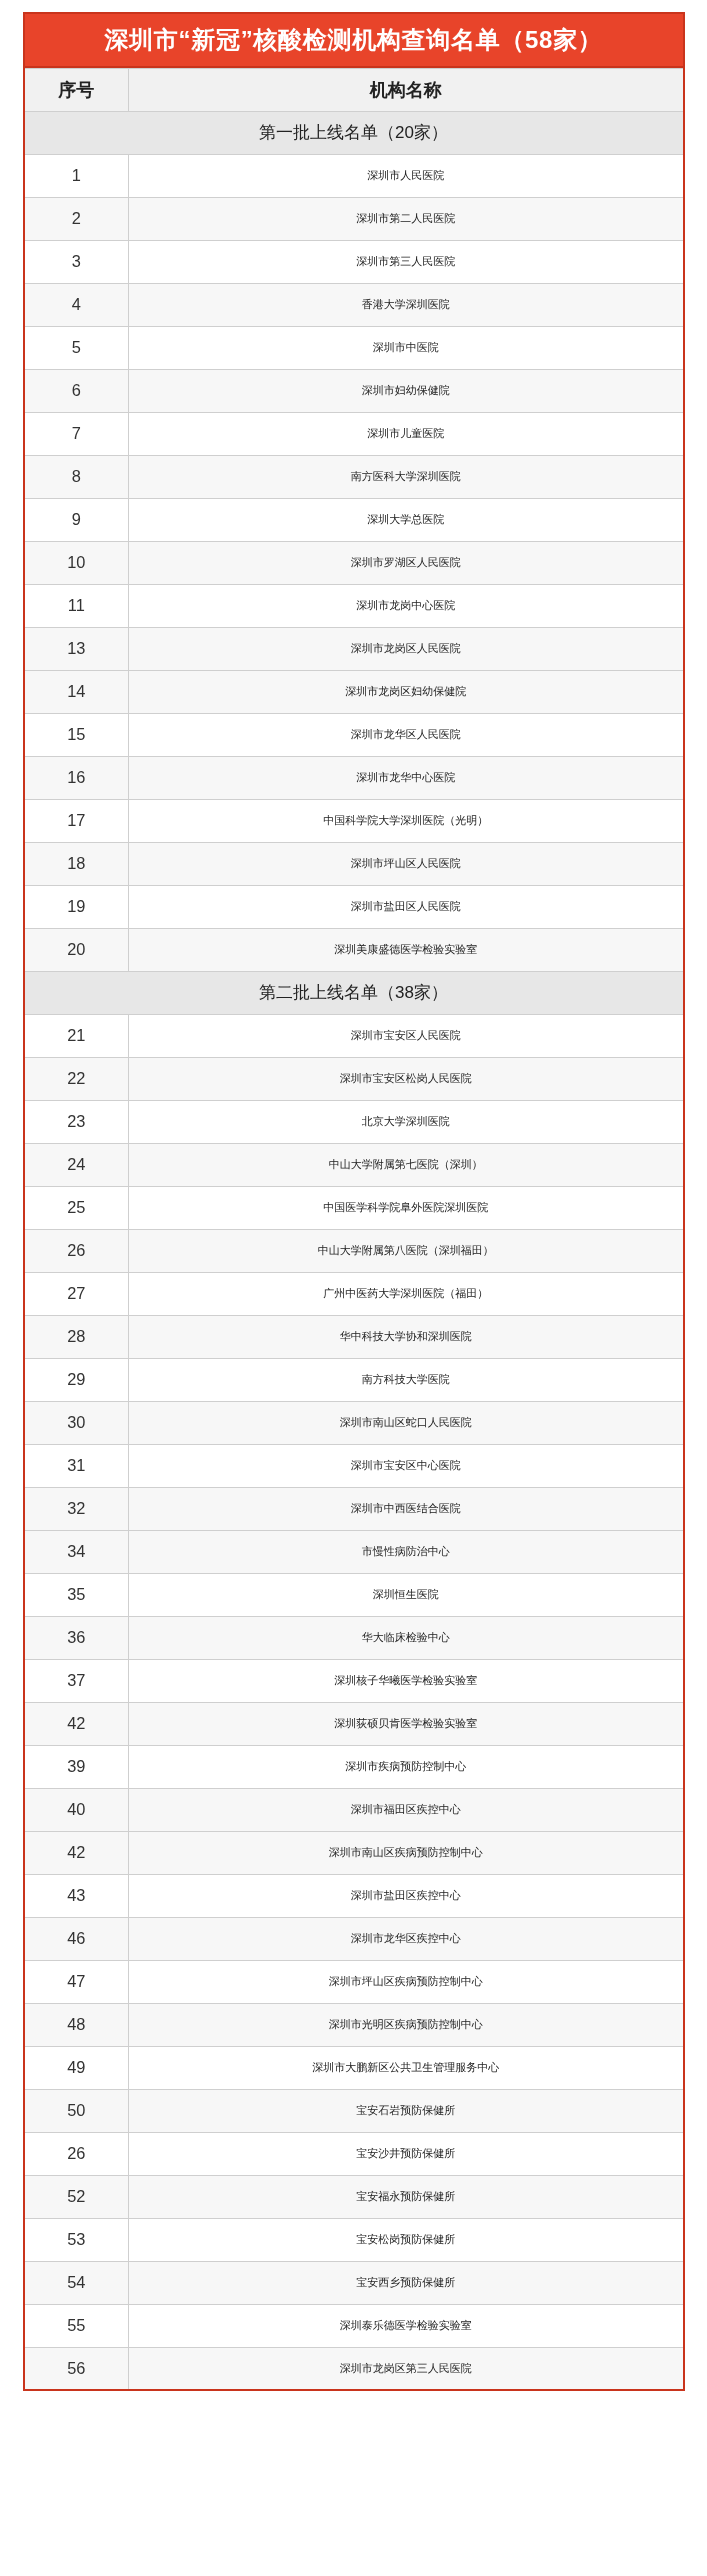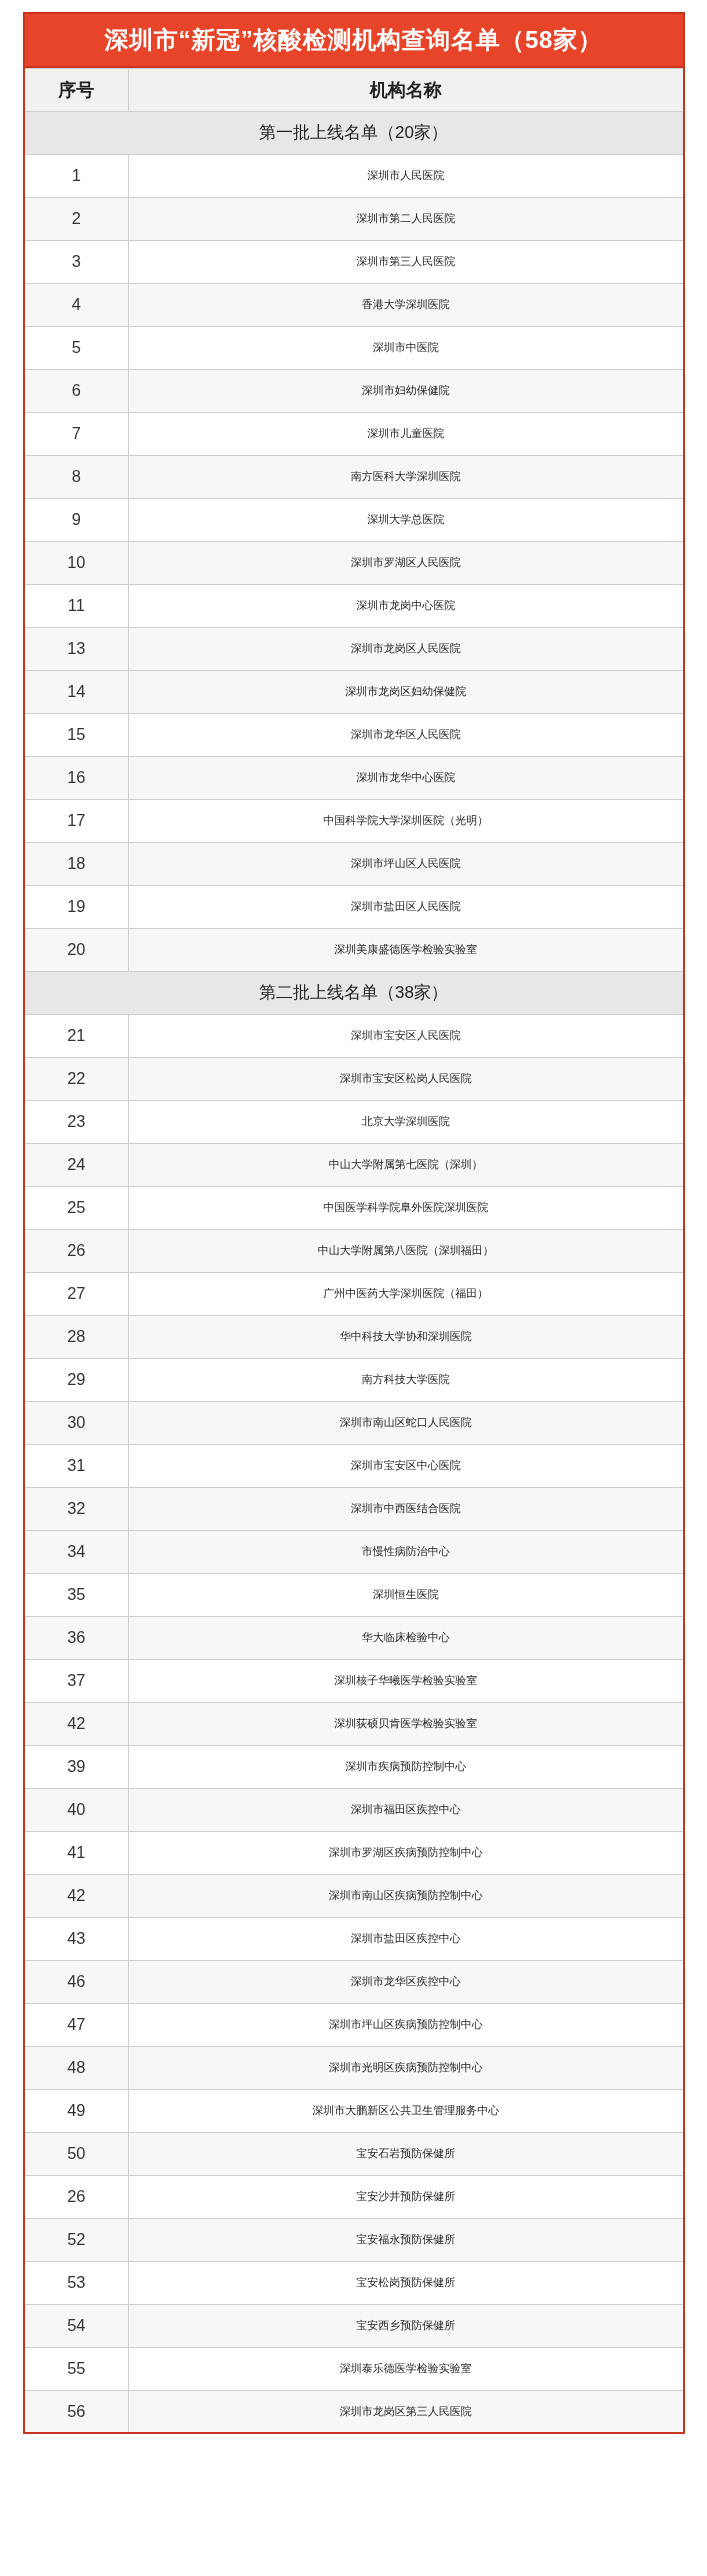--- a/index.html
+++ b/index.html
@@ -255,24 +255,20 @@
             <td class="cell name">深圳荻硕贝肯医学检验实验室</td>
           </tr>
           <tr>
             <td class="cell num">39</td>
             <td class="cell name">深圳市疾病预防控制中心</td>
           </tr>
           <tr class="alt">
             <td class="cell num">40</td>
             <td class="cell name">深圳市福田区疾控中心</td>
           </tr>
-          <tr>
-            <td class="cell num">41</td>
-            <td class="cell name">深圳市罗湖区疾病预防控制中心</td>
-          </tr>
           <tr class="alt">
             <td class="cell num">42</td>
             <td class="cell name">深圳市南山区疾病预防控制中心</td>
           </tr>
           <tr>
             <td class="cell num">43</td>
             <td class="cell name">深圳市盐田区疾控中心</td>
           </tr>
           <tr class="alt">
             <td class="cell num">46</td>

